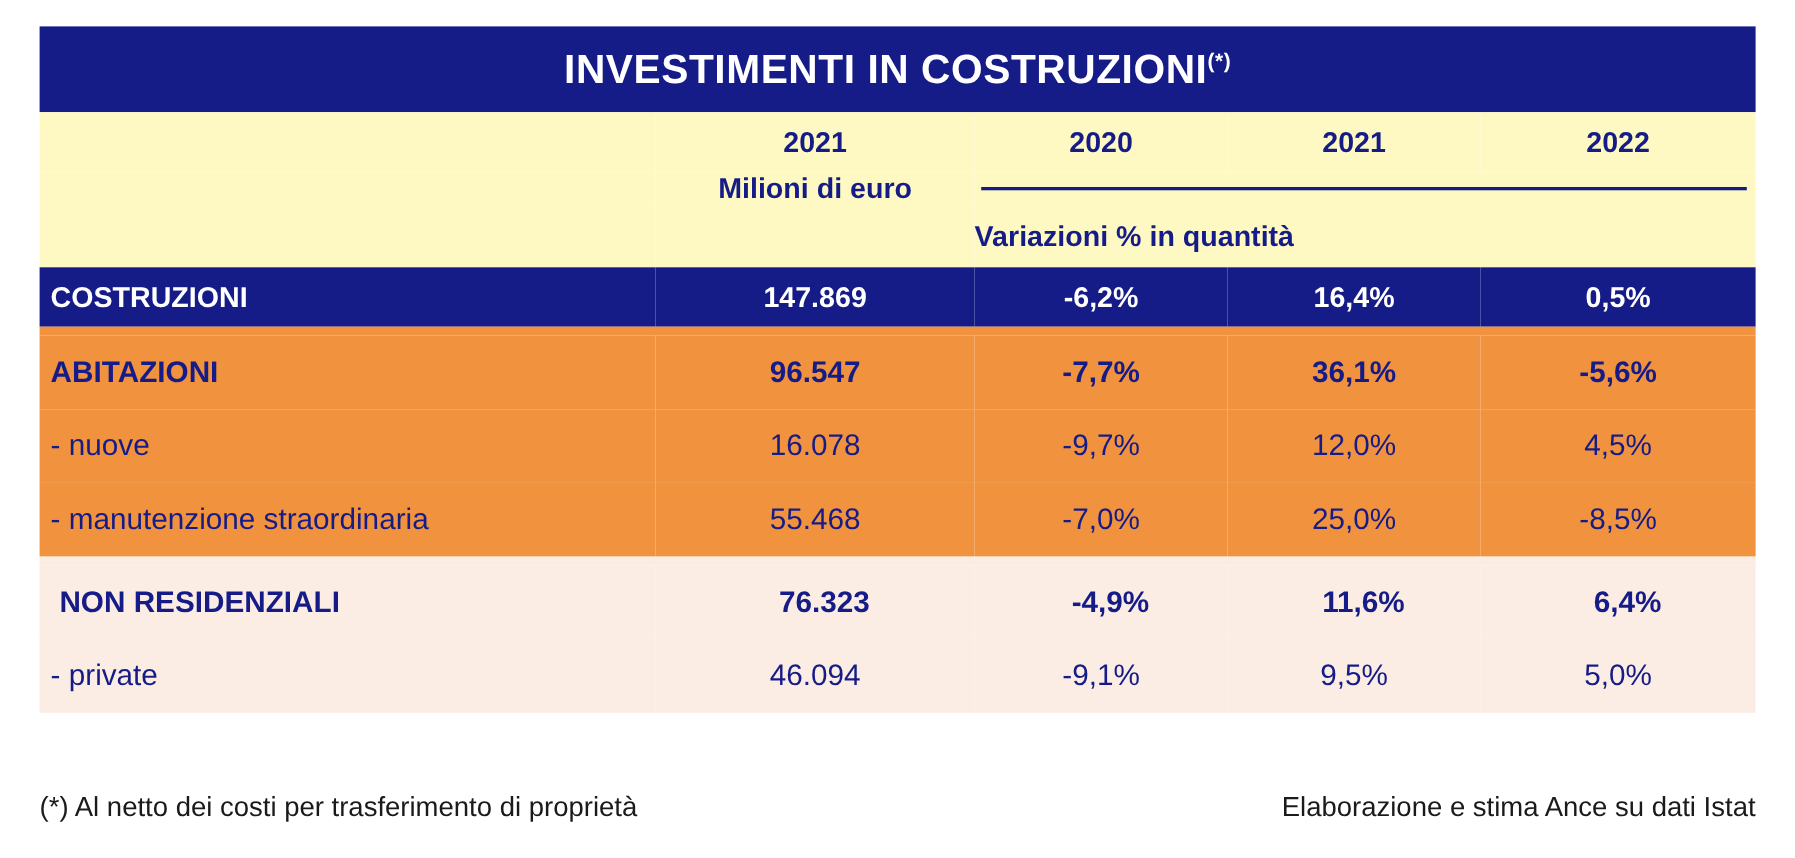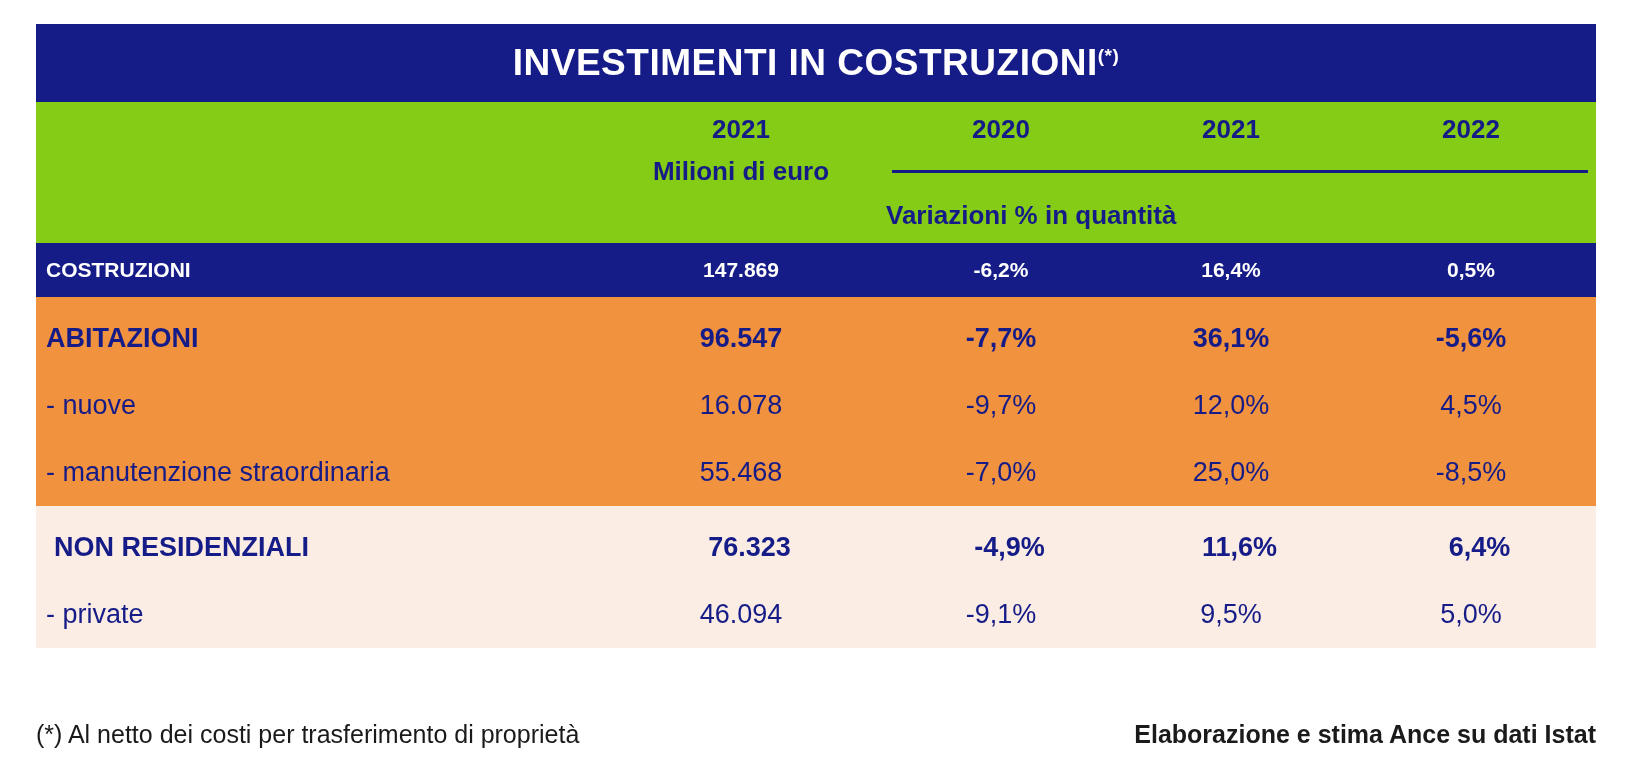--- a/index.html
+++ b/index.html
@@ -42,21 +42,21 @@
     vertical-align: middle;
     padding: 0;
   }
   .title-cell .sup {
     font-size: 19px;
     vertical-align: super;
     font-weight: bold;
   }
   
   .head-band {
-    background: #84cc16;
+    background: #fef9c3;
   }
   .head-band td {
     color: #161C87;
     font-weight: bold;
     font-size: 26px;
     padding: 0;
   }
   .yr-top {
     text-align: center;
     vertical-align: middle;
@@ -90,21 +90,21 @@
   }
   td.num {
     text-align: center;
     font-size: 27px;
   }
   tr.r-total td {
     background: #161C87;
     color: #ffffff;
     font-weight: bold;
     height: 52px;
-    font-size: 21px;
+    font-size: 26px;
   }
   tr.r-orange td {
     background: #F0923E;
     color: #161C87;
     height: 65px;
   }
   tr.r-orange.bold td {
     font-weight: bold;
   }
   tr.r-cream td {
@@ -130,21 +130,21 @@
     left: 36px;
     top: 720px;
     width: 1560px;
     display: flex;
     justify-content: space-between;
     align-items: baseline;
     font-size: 25px;
     color: #1a1a1a;
   }
   .footer .left { text-align: left; }
-  .footer .right { text-align: right; font-weight: bold; }
+  .footer .right { text-align: right; }
 </style>
 </head>
 <body>
 
 <div class="page">
 
   <div class="table-wrap">
     <table class="main">
       <colgroup>
         <col style="width:560px">

